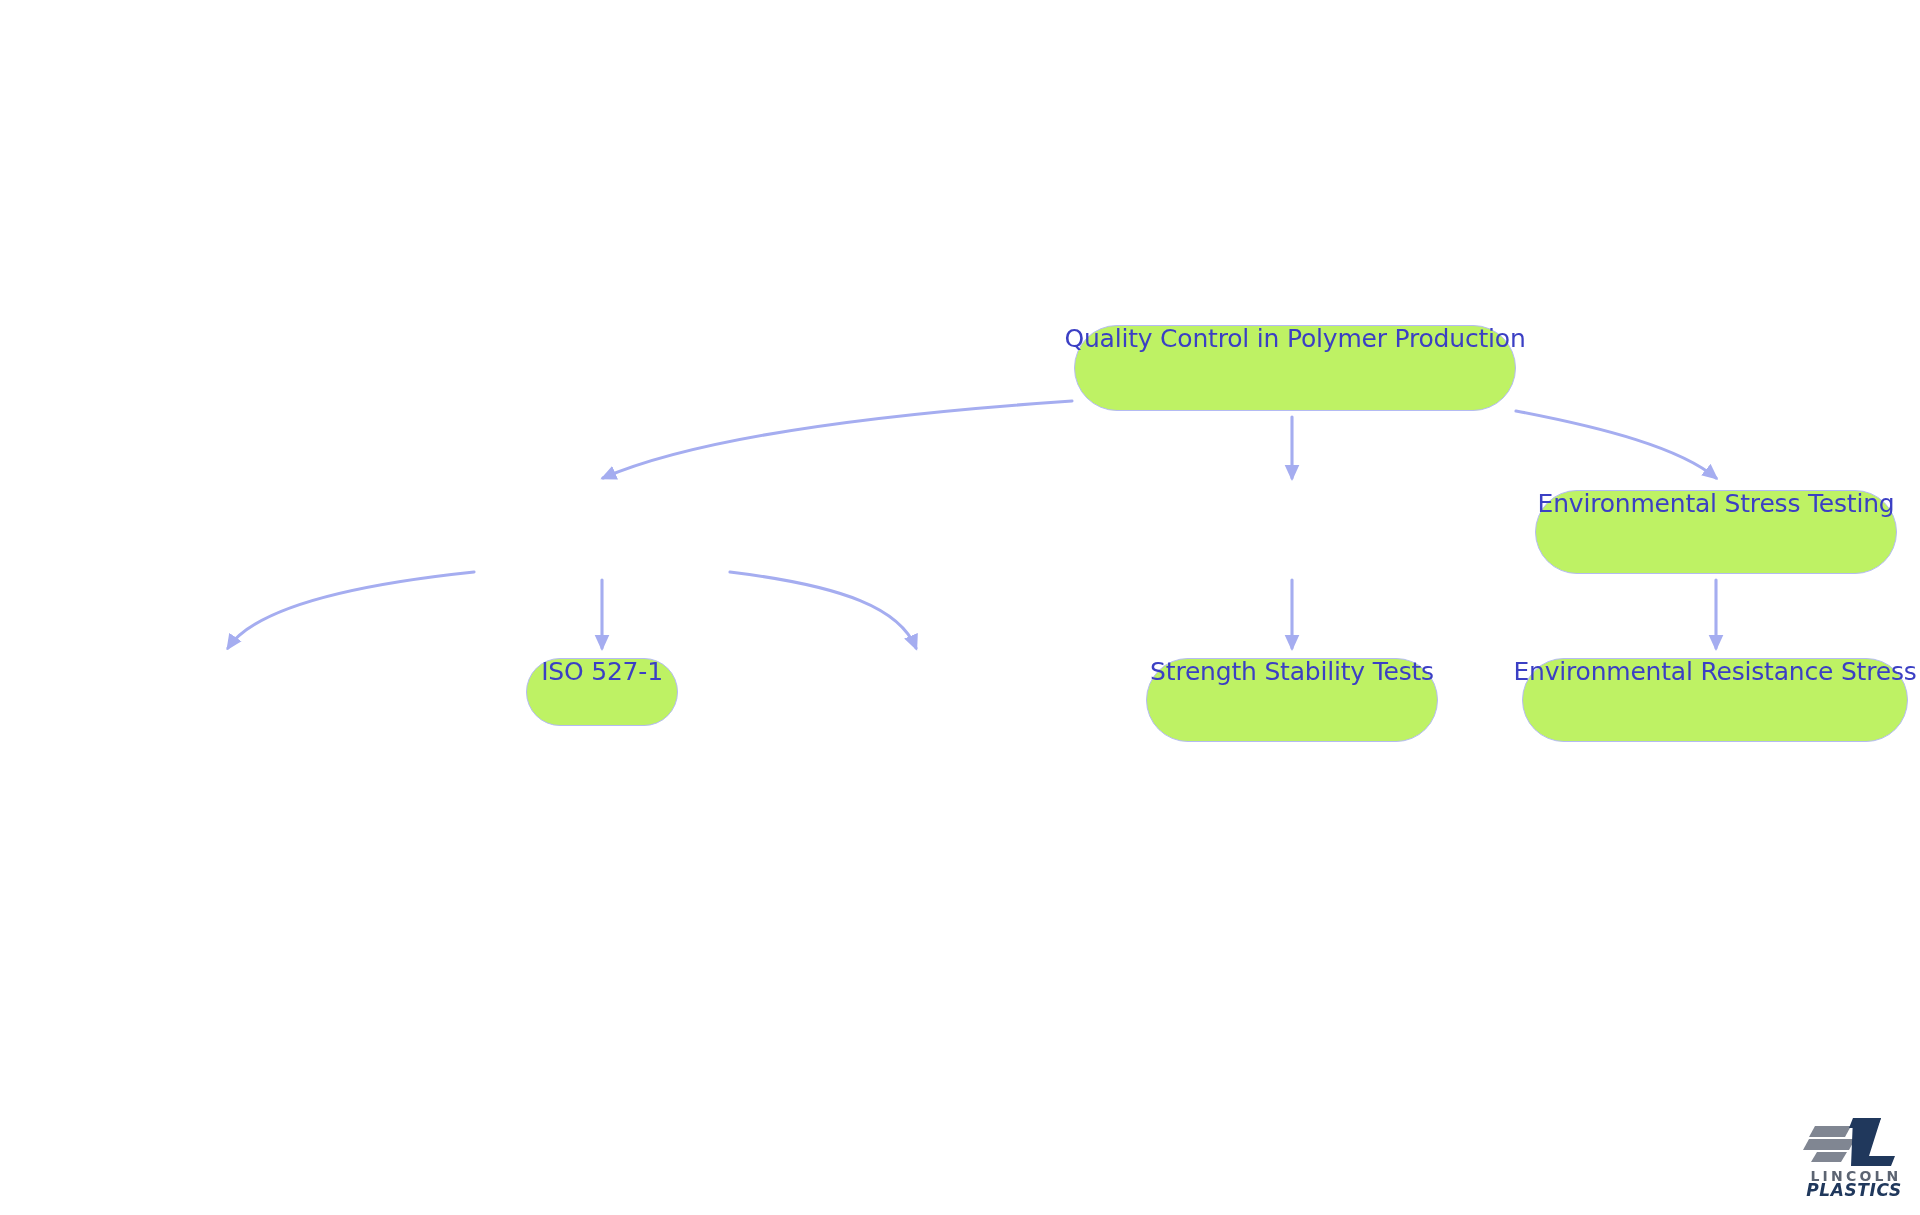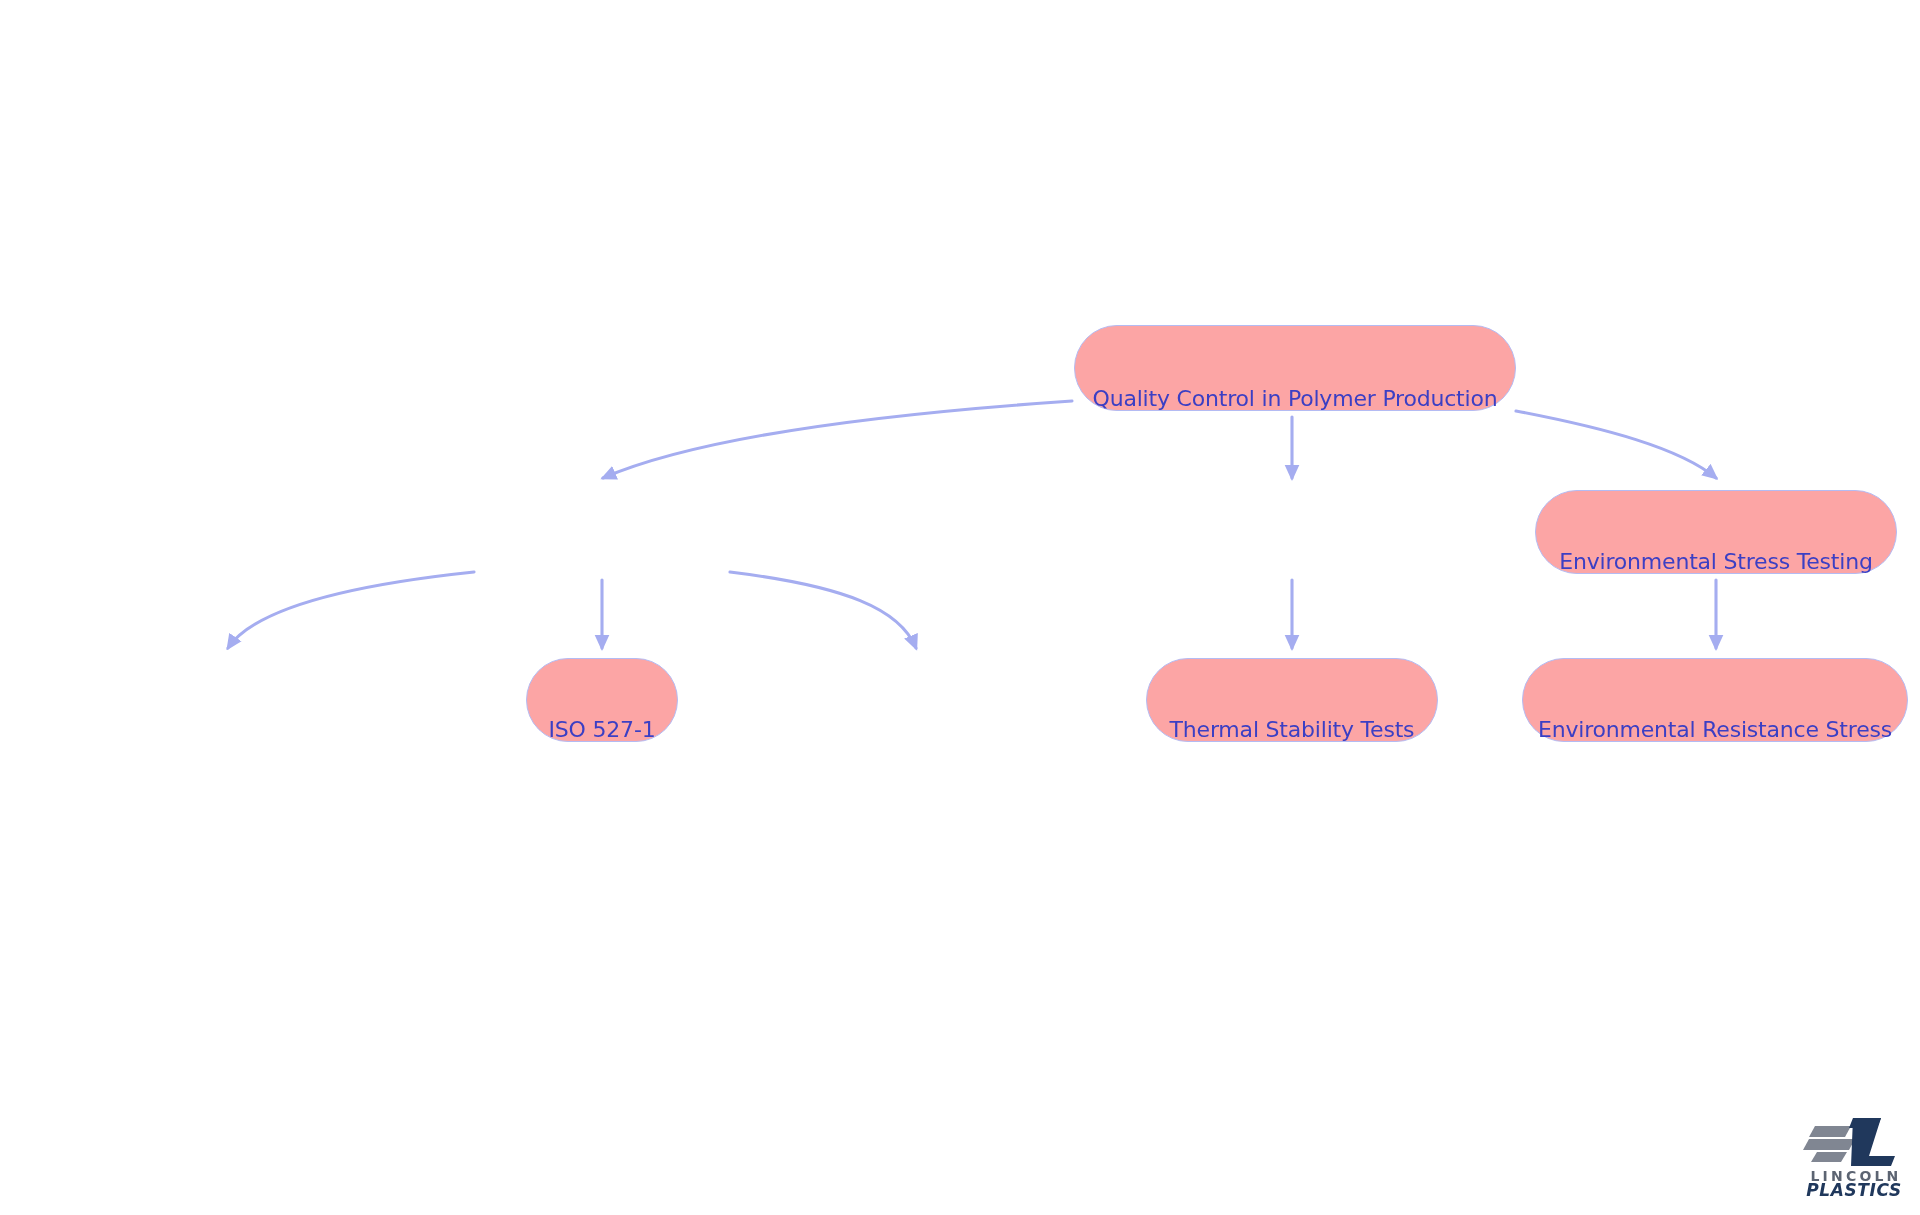--- a/index.html
+++ b/index.html
@@ -29,27 +29,27 @@
     top: 0;
     width: 1920px;
     height: 1215px;
     pointer-events: none;
   }
 
   .node {
     position: absolute;
     box-sizing: border-box;
     display: flex;
-    align-items: flex-end;
+    align-items: flex-start;
     justify-content: center;
-    background: #fca5a5;
+    background: #bef264;
     border: 1.6px solid #b4bbf3;
     border-radius: 999px;
     color: #3b3fc4;
-    font-size: 22px;
+    font-size: 25px;
     font-weight: 400;
     letter-spacing: -0.2px;
     white-space: nowrap;
     text-align: center;
     line-height: 1;
   }
 
   .node-label {
     display: block;
     padding: 0 4px;
@@ -125,27 +125,27 @@
     <span class="node-label">Quality Control in Polymer Production</span>
   </div>
 
 
 
   <div class="node" style="left:1535px; top:490px; width:362px; height:84px;">
     <span class="node-label">Environmental Stress Testing</span>
   </div>
 
 
-  <div class="node" style="left:526px; top:658px; width:152px; height:84px;">
+  <div class="node" style="left:526px; top:658px; width:152px; height:68px;">
     <span class="node-label">ISO 527-1</span>
   </div>
 
 
   <div class="node" style="left:1146px; top:658px; width:292px; height:84px;">
-    <span class="node-label">Thermal Stability Tests</span>
+    <span class="node-label">Strength Stability Tests</span>
   </div>
 
   <div class="node" style="left:1522px; top:658px; width:386px; height:84px;">
     <span class="node-label">Environmental Resistance Stress</span>
   </div>
 
   <div id="logo">
     <svg width="118" height="60" viewBox="0 0 118 60" xmlns="http://www.w3.org/2000/svg">
 
       <polygon points="20,14 56,14 50,25 14,25" fill="#808692"></polygon>

